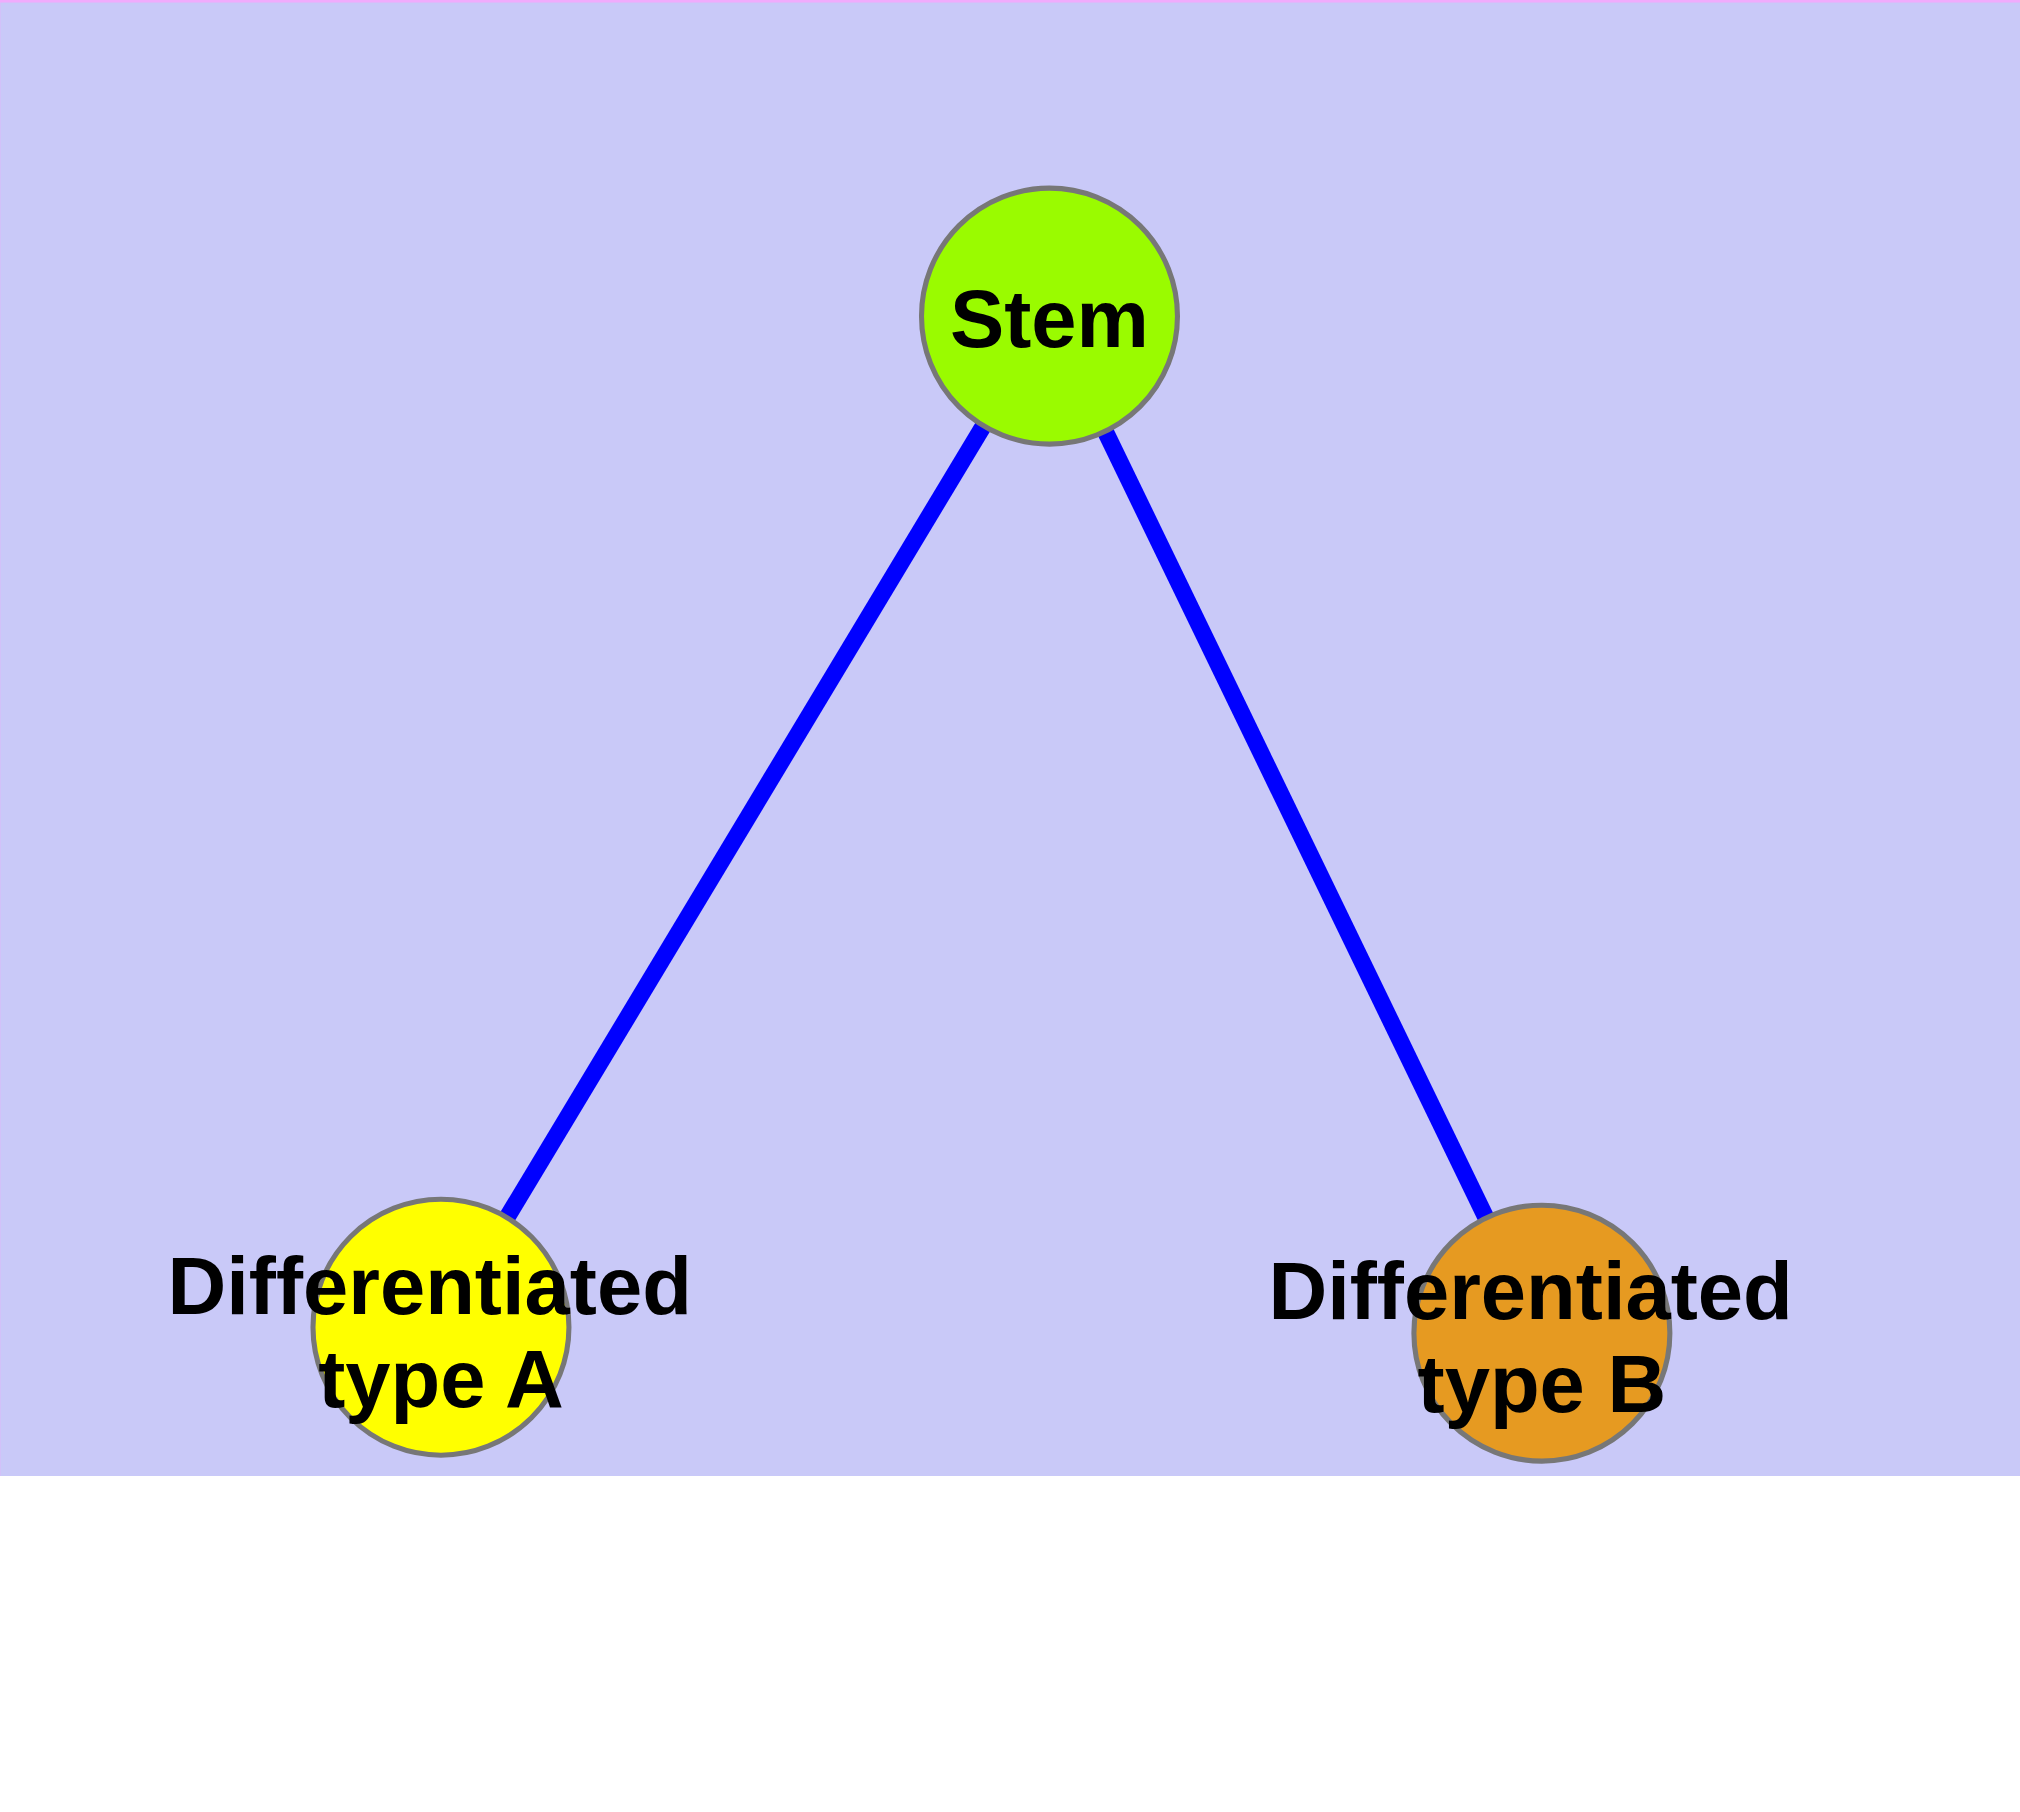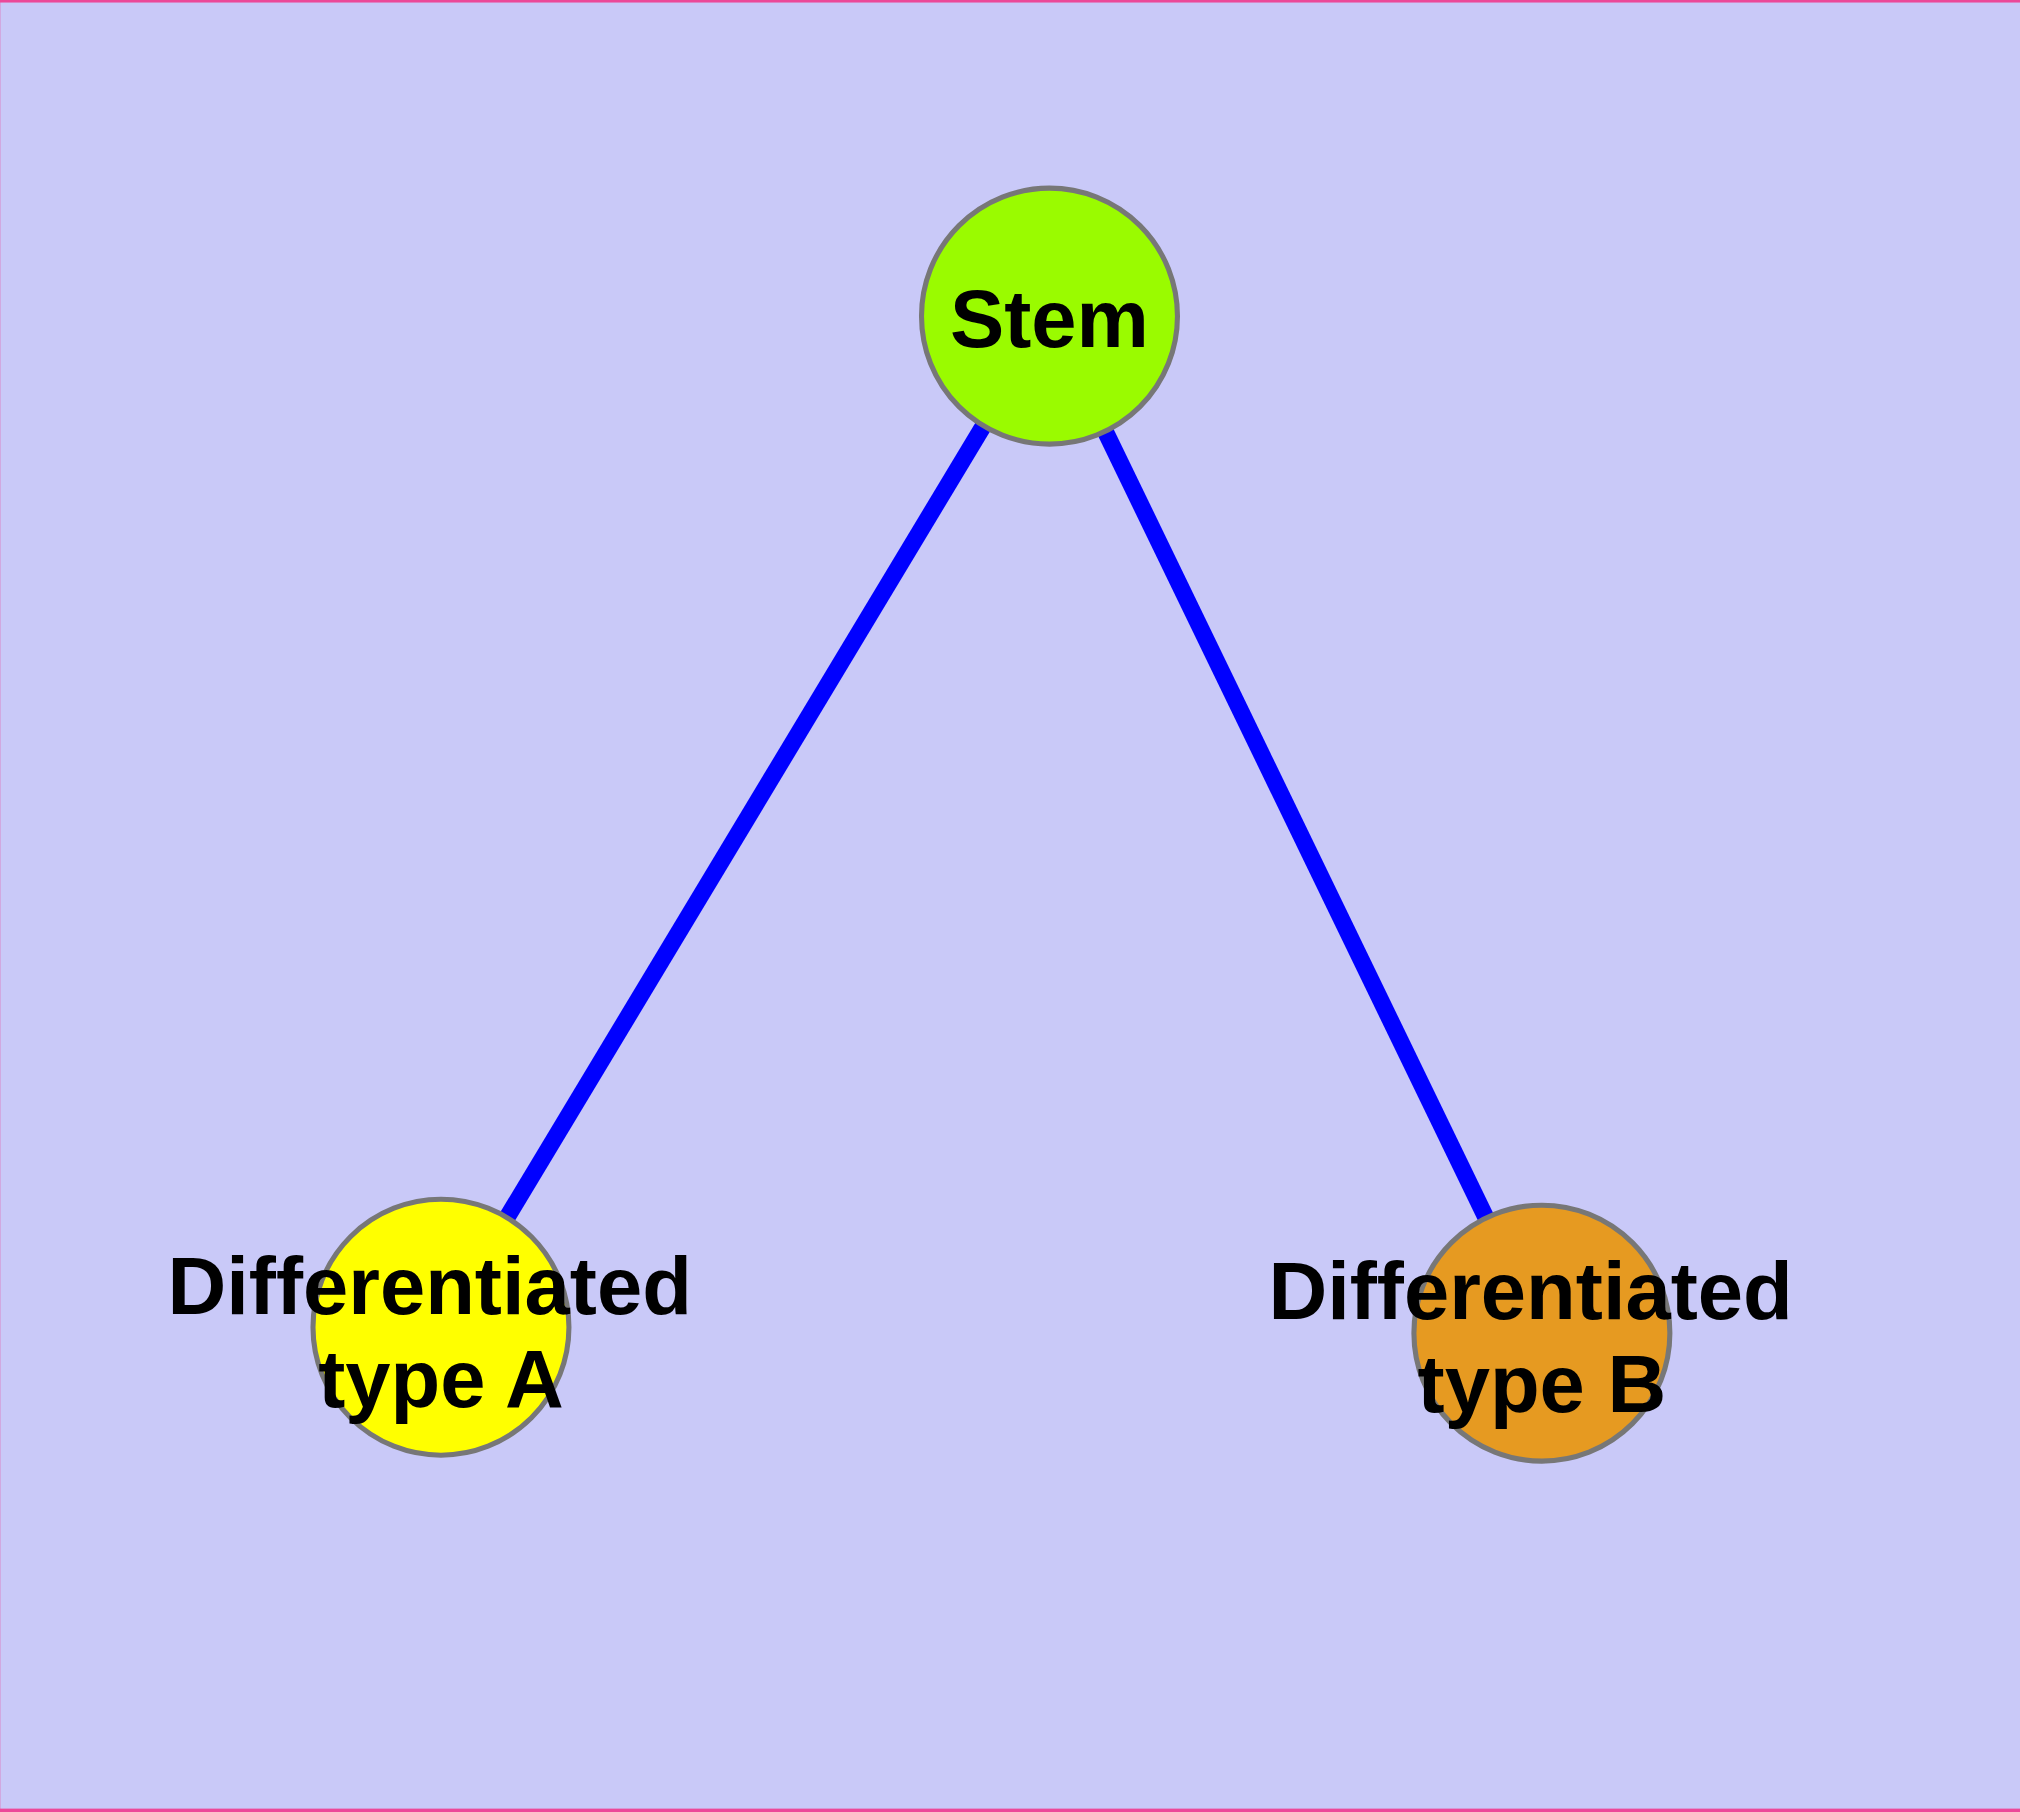--- a/index.html
+++ b/index.html
@@ -4,22 +4,22 @@
 <style>
   html, body {
     margin: 0;
     padding: 0;
     background: #FFFFFF;
     font-family: "Liberation Sans", sans-serif;
   }
   .stage {
     position: relative;
     width: 2021px;
-    height: 1812px;
-    background: #ec4899;
+    height: 1476px;
+    background: #f0abfc;
     overflow: hidden;
   }
   svg.graph {
     position: absolute;
     left: 0;
     top: 0;
     width: 2021px;
     height: 1812px;
     display: block;
   }

